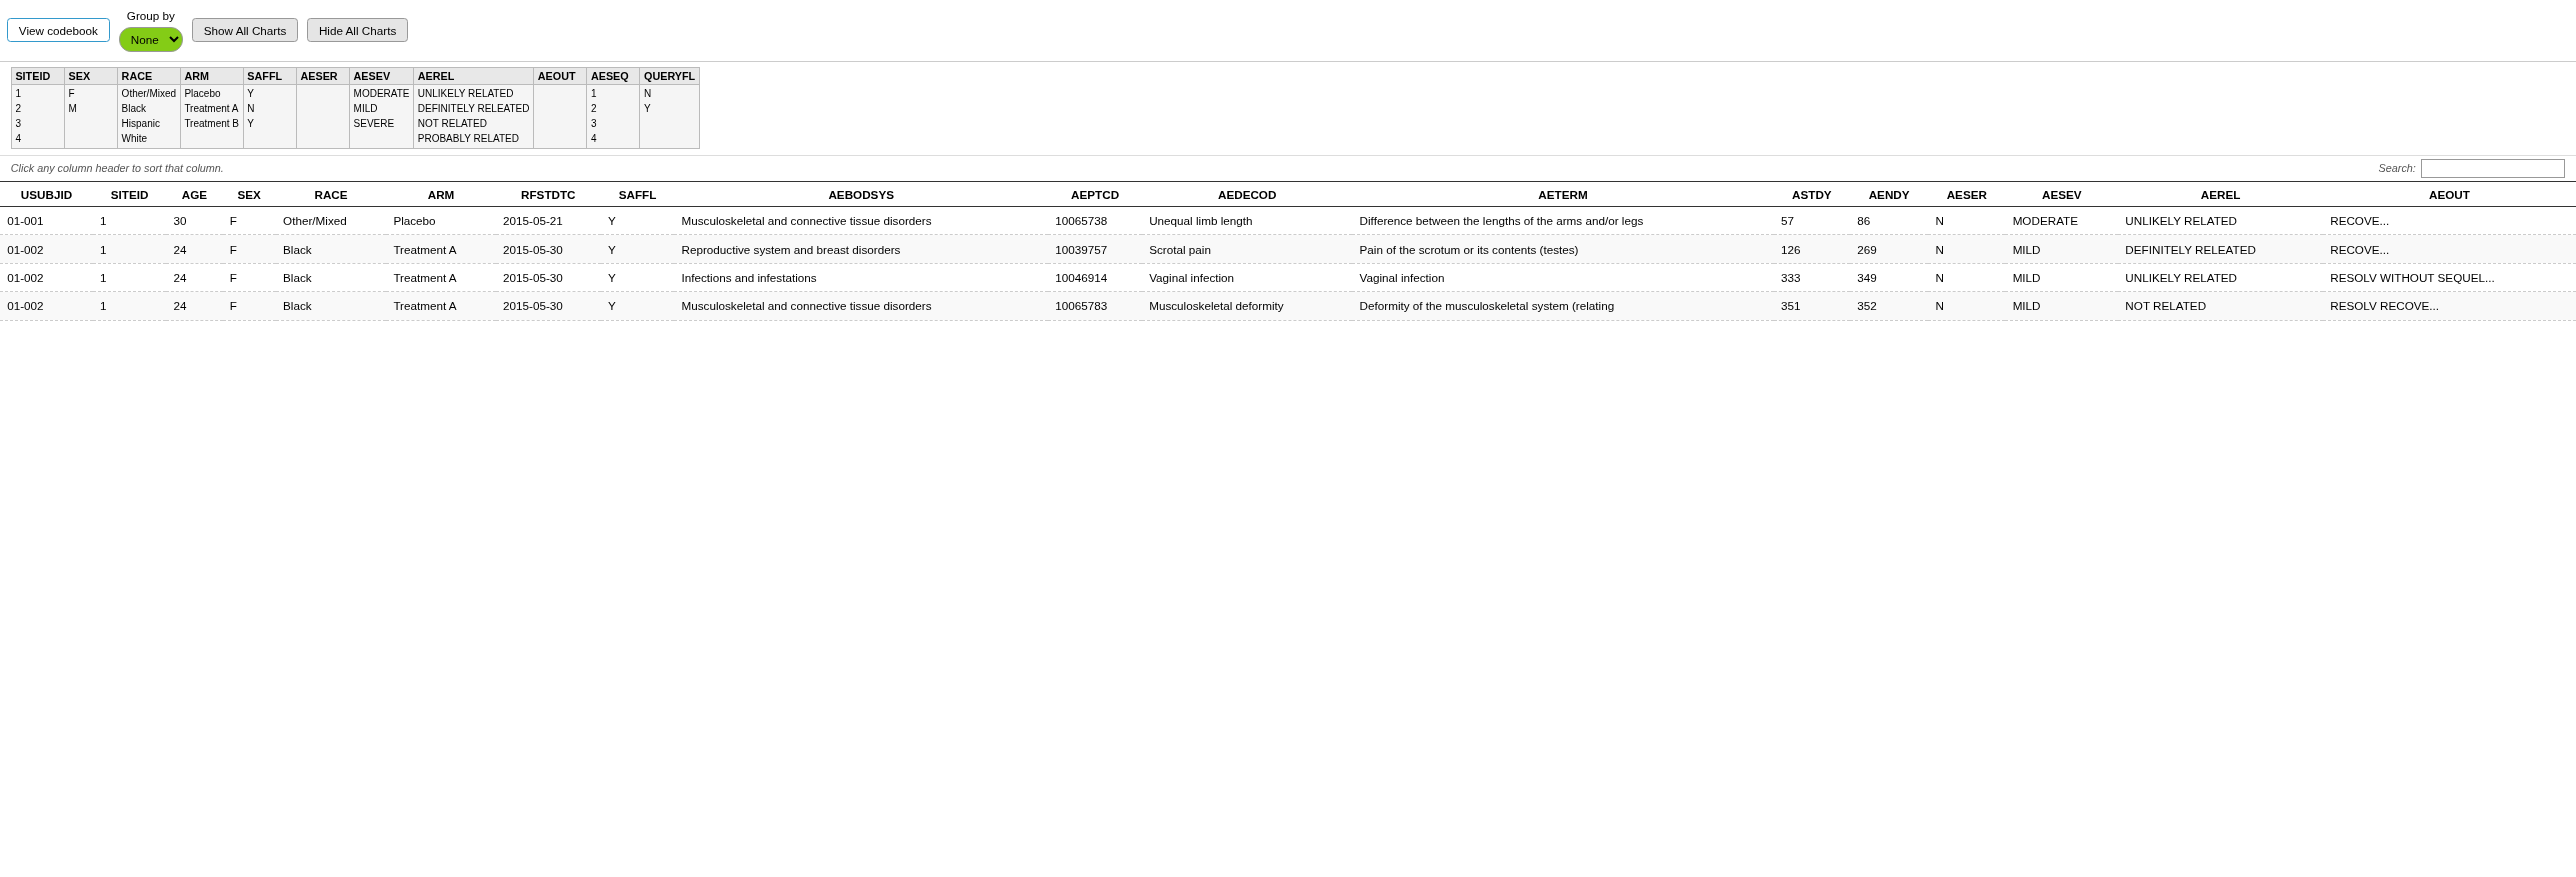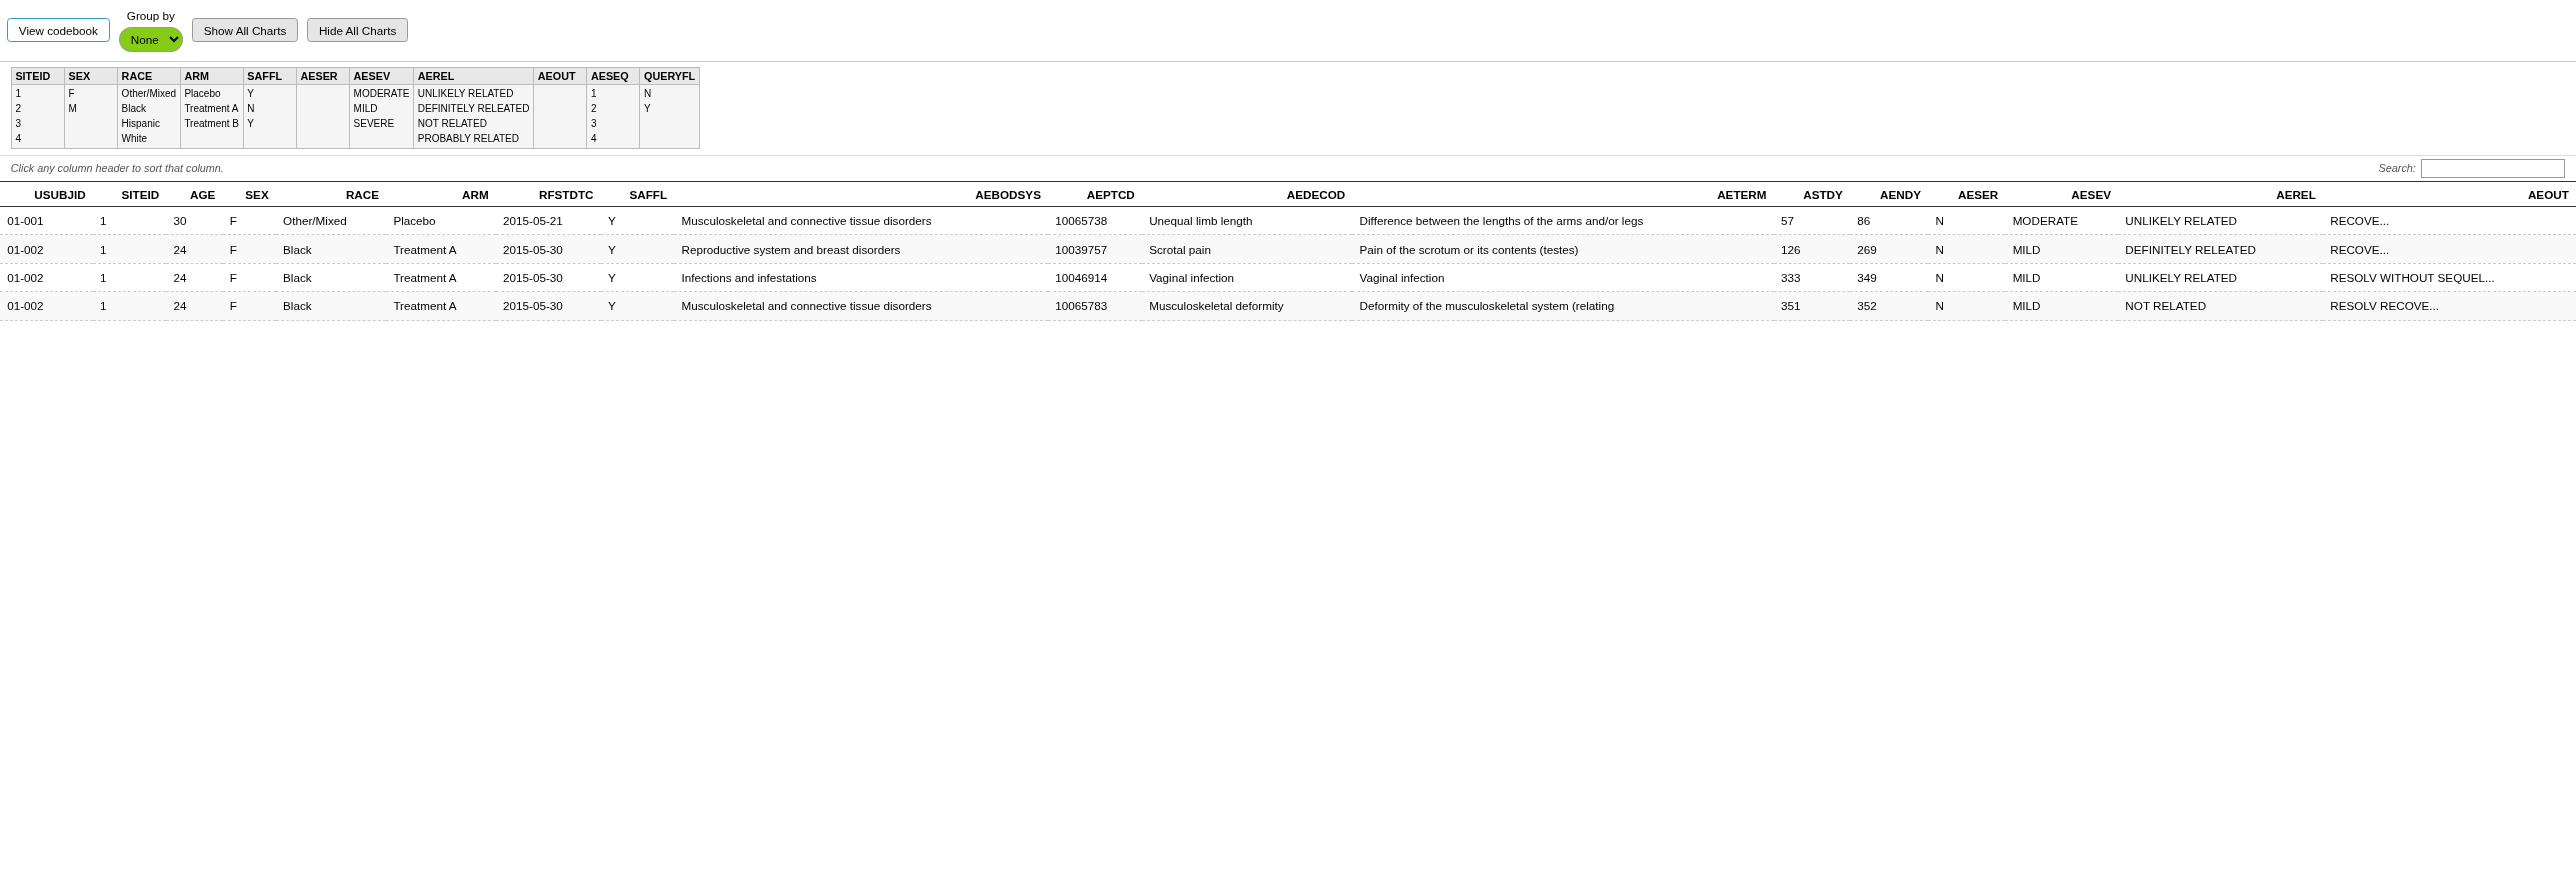--- a/index.html
+++ b/index.html
@@ -107,21 +107,21 @@
     }
     
     .data-table thead tr {
       border-top: 1.8px solid #333;
       border-bottom: 1.8px solid #333;
     }
     
     .data-table th {
       font-weight: bold;
       padding: 5.4px 7.2px;
-      text-align: right;
+      text-align: center;
       white-space: nowrap;
       cursor: pointer;
     }
     
     .data-table td {
       padding: 7.2px 7.2px;
       vertical-align: top;
       border-bottom: 0.9px dashed #ccc;
     }
     

